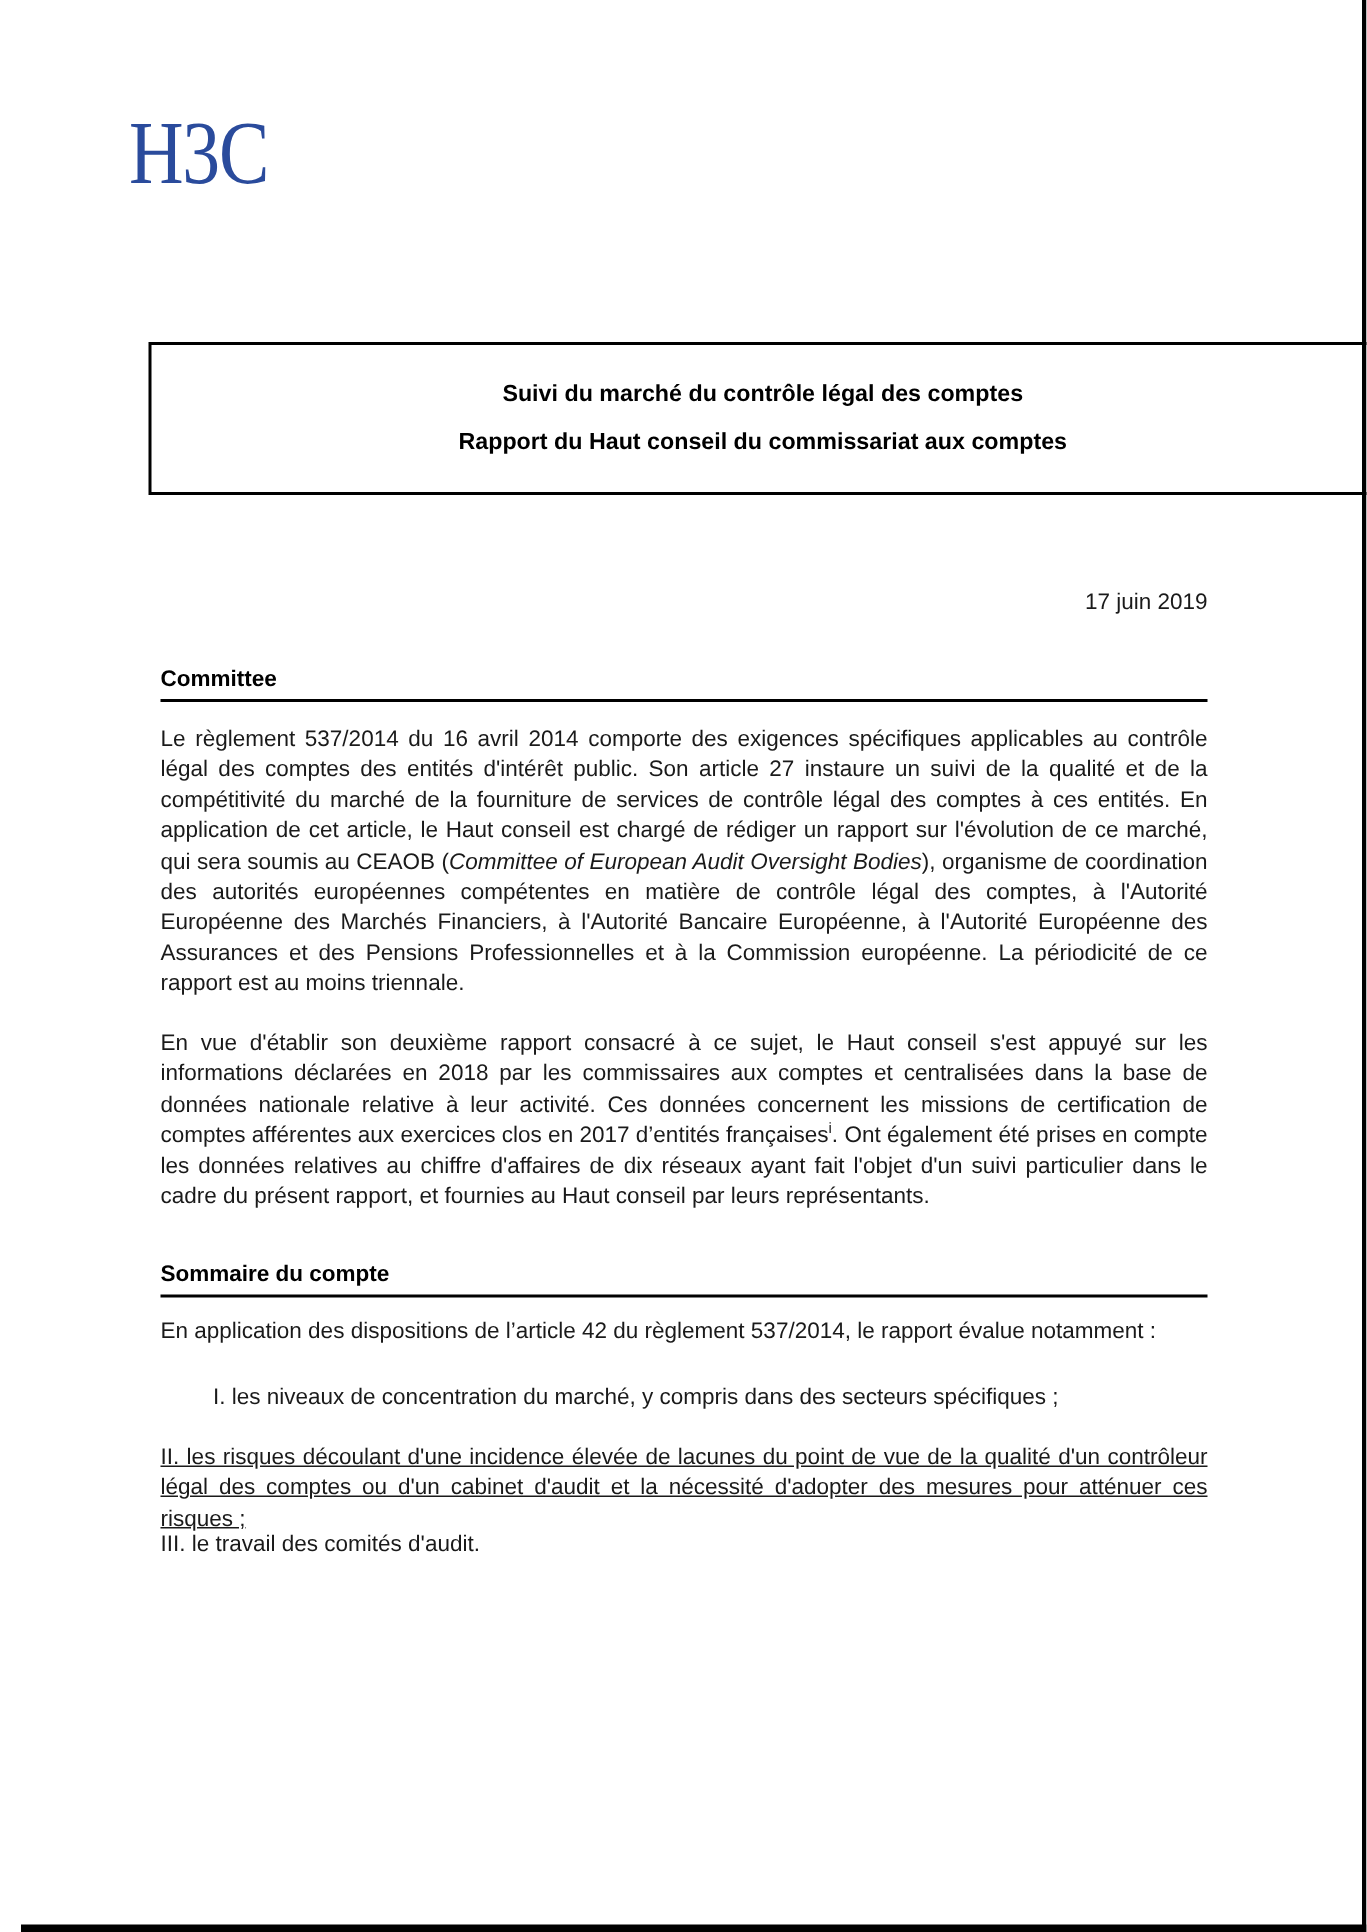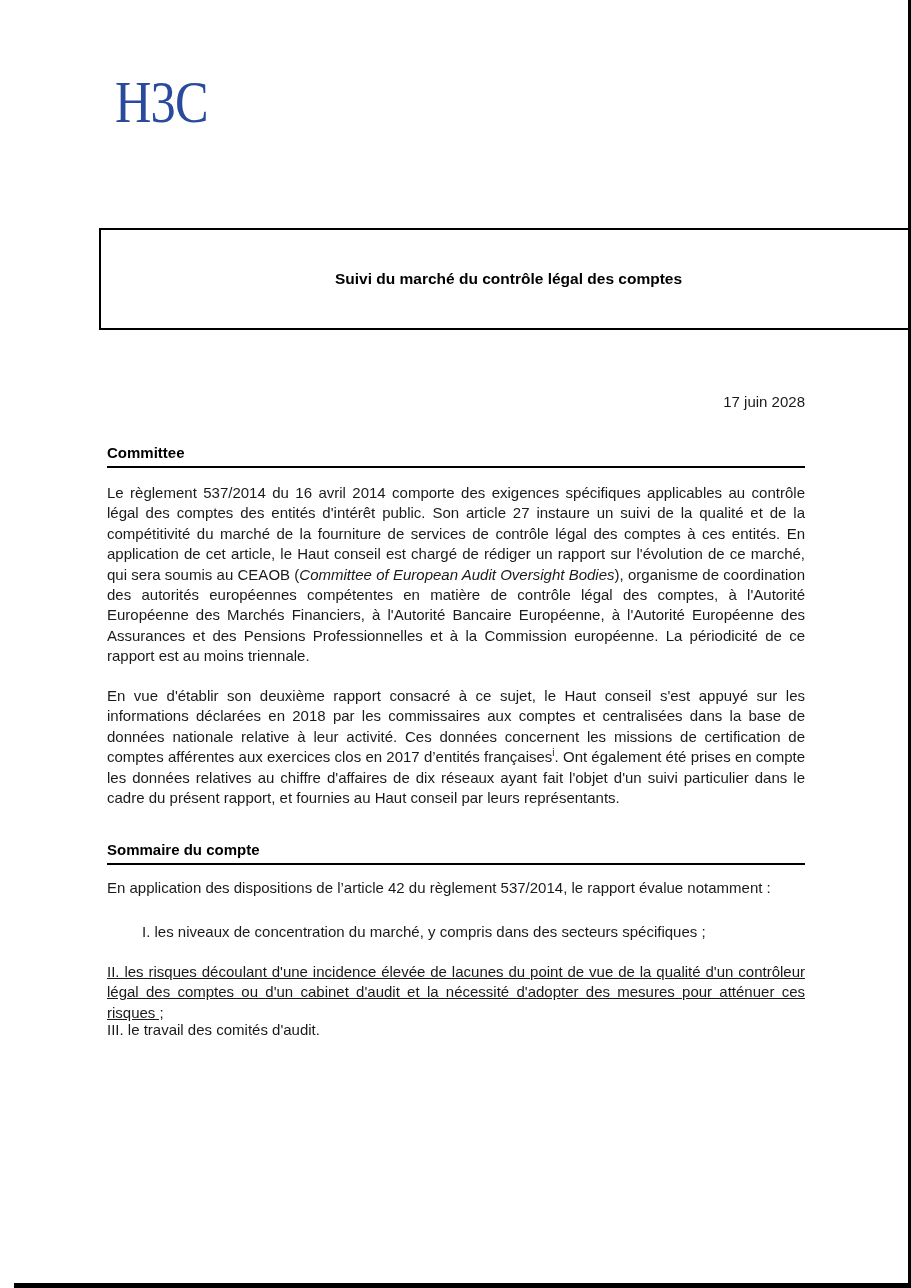--- a/index.html
+++ b/index.html
@@ -3,21 +3,21 @@
 <meta charset="utf-8">
 <style>
   html,body { margin:0; padding:0; }
   body { width:911px; height:1288px; background:#ffffff; position:relative;
          font-family:"Liberation Sans", sans-serif; color:#1a1a1a; overflow:hidden; }
 
   .edge-right  { position:absolute; top:0; right:0; width:3px; height:1288px; background:#000; }
   .edge-bottom { position:absolute; left:14px; bottom:0; right:0; height:5px; background:#000; }
 
   
-  .logo { position:absolute; left:115px; top:74px; display:flex; align-items:flex-end; }
+  .logo { position:absolute; left:86px; top:74px; display:flex; align-items:flex-end; }
   .logo-monogram { font-family:"Liberation Serif", serif; font-size:60px; line-height:56px;
                    color:#2a4b9c; transform:scaleX(.84); transform-origin:left top; letter-spacing:-1px; }
   .logo-right { margin-left:6px; margin-top:7px; border-left:2px solid #9e3b39; padding-left:9px; }
   .logo-line { font-family:"Liberation Serif", serif; font-size:20px; line-height:23px; color:#2a4b9c; white-space:nowrap; }
   .logo-rule { height:0; border-top:2px solid #9e3b39; width:262px; margin:1px 0 1px -11px; }
 
   
   .title-box { position:absolute; left:99px; top:228px; width:819px; height:102px;
                border:2px solid #000; box-sizing:border-box; display:flex; flex-direction:column;
                justify-content:center; align-items:center; gap:14px; }
@@ -40,23 +40,24 @@
 
 <div class="edge-right"></div>
 <div class="edge-bottom"></div>
 
 <div class="logo">
   <div class="logo-monogram">H3C</div>
 </div>
 
 <div class="title-box">
   <div class="title-line">Suivi du marché du contrôle légal des comptes</div>
+  <div class="title-line">Rapport du Haut conseil du commissariat aux comptes</div>
 </div>
 
-<div class="doc-date">17 juin 2028</div>
+<div class="doc-date">17 juin 2019</div>
 
 <div class="block section-heading" style="top:444px;">Committee</div>
 
 <div class="block para" style="top:483px;"><span>Le règlement 537/2014 du 16 avril 2014 comporte des exigences spécifiques applicables au contrôle légal des comptes des entités d'intérêt public. Son article 27 instaure un suivi de la qualité et de la compétitivité du marché de la fourniture de services de contrôle légal des comptes à ces entités. En application de cet article, le Haut conseil est chargé de rédiger un rapport sur l'évolution de ce marché, qui sera soumis au CEAOB (</span><em>Committee of European Audit Oversight Bodies</em><span>), organisme de coordination des autorités européennes compétentes en matière de contrôle légal des comptes, à l'Autorité Européenne des Marchés Financiers, à l'Autorité Bancaire Européenne, à l'Autorité Européenne des Assurances et des Pensions Professionnelles et à la Commission européenne. La périodicité de ce rapport est au moins triennale.</span></div>
 
 <div class="block para" style="top:686px;"><span>En vue d'établir son deuxième rapport consacré à ce sujet, le Haut conseil s'est appuyé sur les informations déclarées en 2018 par les commissaires aux comptes et centralisées dans la base de données nationale relative à leur activité. Ces données concernent les missions de certification de comptes afférentes aux exercices clos en 2017 d’entités françaises</span><sup>i</sup><span>. Ont également été prises en compte les données relatives au chiffre d'affaires de dix réseaux ayant fait l'objet d'un suivi particulier dans le cadre du présent rapport, et fournies au Haut conseil par leurs représentants.</span></div>
 
 <div class="block section-heading" style="top:841px;">Sommaire du compte</div>
 
 <div class="block para" style="top:878px;">En application des dispositions de l’article 42 du règlement 537/2014, le rapport évalue notamment :</div>

